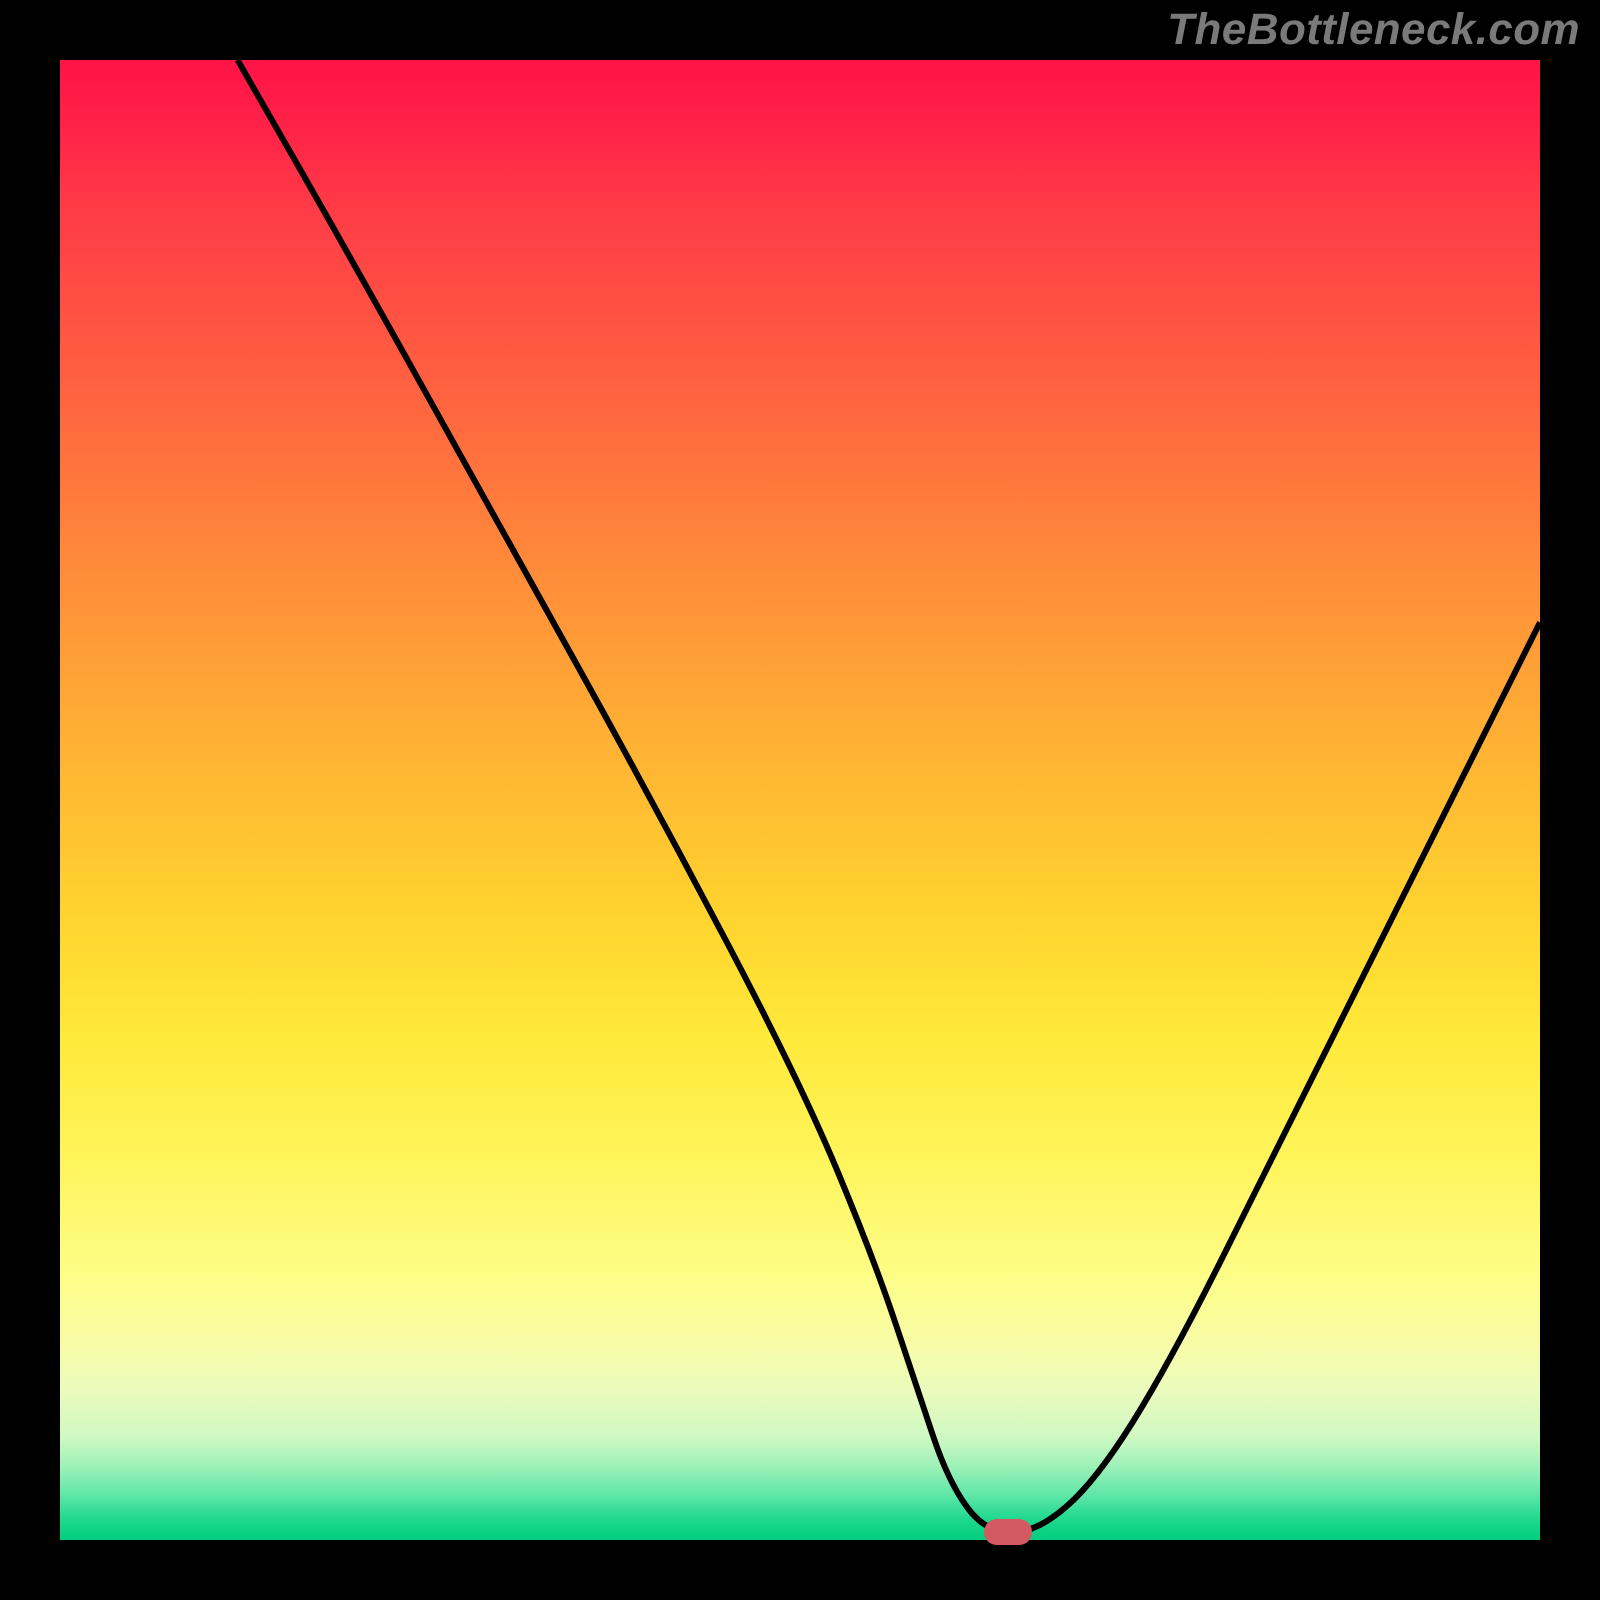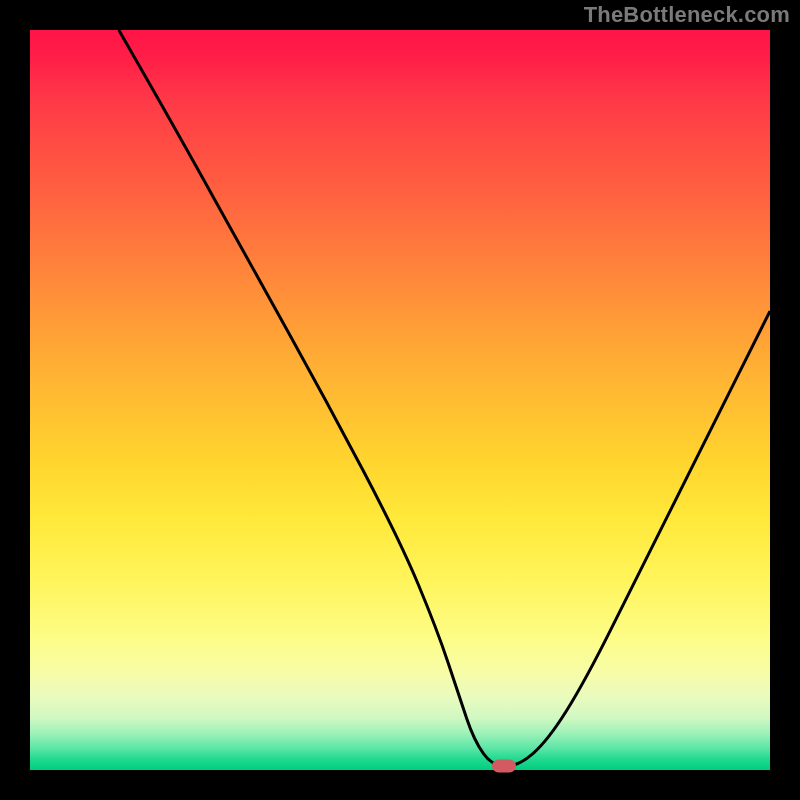--- a/index.html
+++ b/index.html
@@ -11,20 +11,21 @@
     overflow: hidden;
     font-family: Arial, Helvetica, sans-serif;
   }
   .frame {
     position: absolute;
     left: 0;
     top: 0;
     width: 800px;
     height: 800px;
     background: #000;
+    font-style: italic;
   }
   .watermark {
     position: absolute;
     top: 2px;
     right: 10px;
     font-size: 22px;
     font-weight: 600;
     color: #7a7a7a;
     letter-spacing: 0.2px;
     z-index: 5;

